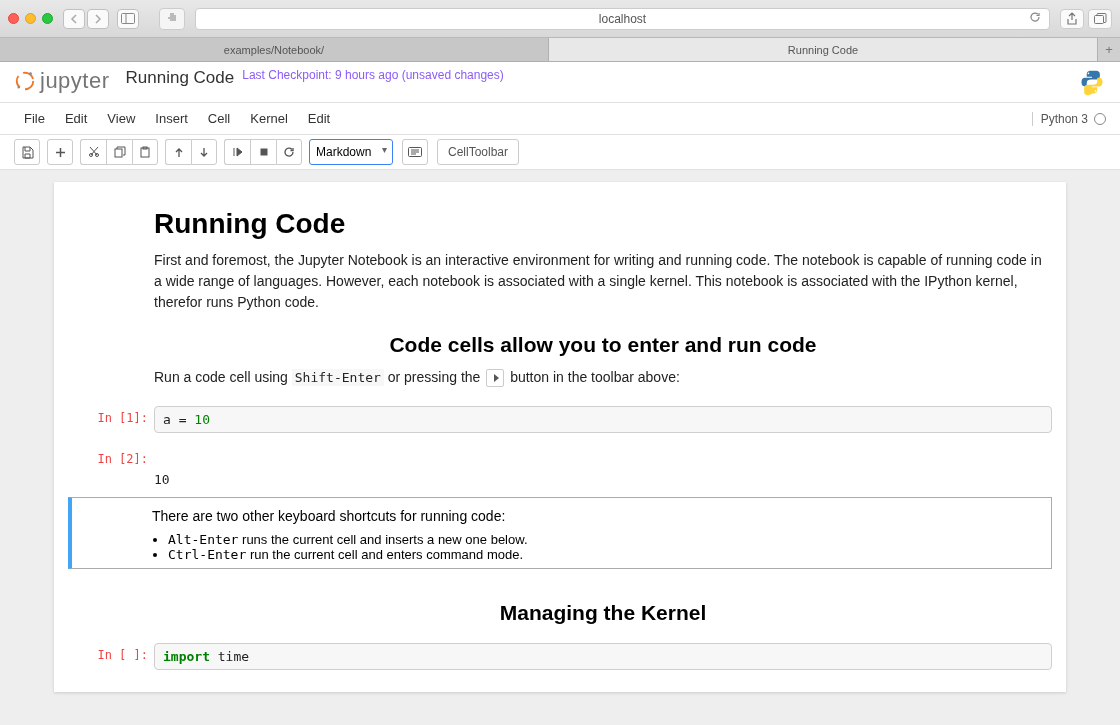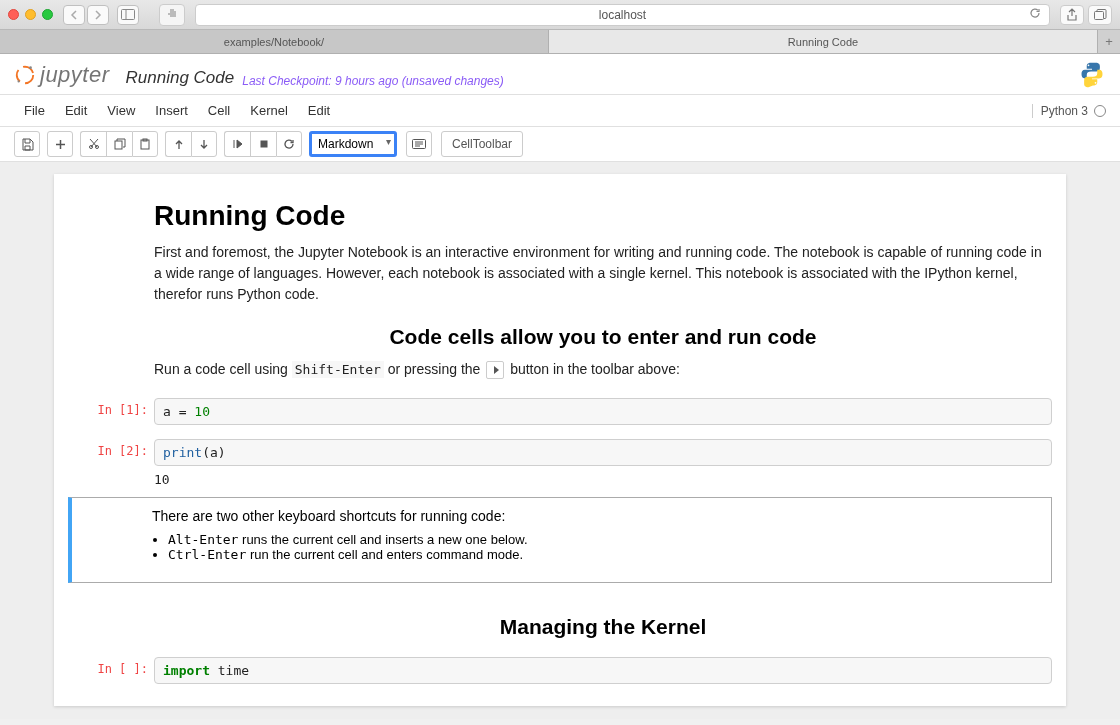--- a/index.html
+++ b/index.html
@@ -1,19 +1,19 @@
 <!DOCTYPE html>
 <html><head>
 <meta charset="utf-8">
 <style>
 * { box-sizing: border-box; margin: 0; padding: 0; }
 body { font-family: -apple-system, BlinkMacSystemFont, "Helvetica Neue", Arial, sans-serif; font-size: 13px; background: #f0f0f0; width: 1120px; height: 725px; overflow: hidden; }
 
 
-.browser-chrome { height: 30px; background: linear-gradient(#e8e8e8,#d8d8d8); display: flex; align-items: center; padding: 2px 8px; border-bottom: 1px solid #b8b8b8; }
+.browser-chrome { height: 38px; background: linear-gradient(#e8e8e8,#d8d8d8); display: flex; align-items: center; padding: 2px 8px; border-bottom: 1px solid #b8b8b8; }
 .traffic-lights { display: flex; gap: 6px; margin-right: 10px; }
 .tl { width: 11px; height: 11px; border-radius: 50%; }
 .tl.red { background: #ff5f57; border: 0.5px solid #e1483f; }
 .tl.yellow { background: #ffbd2e; border: 0.5px solid #e0a024; }
 .tl.green { background: #28c940; border: 0.5px solid #1fa533; }
 .nav-btn { width: 22px; height: 20px; border: 1px solid #c0c0c0; background:#fafafa; border-radius: 4px; display:flex; align-items:center; justify-content:center; color:#999; margin-right:2px; }
 .sidebar-btn { margin-left: 6px; margin-right: 10px; }
 .url-bar { flex:1; height: 22px; background:#fff; border:1px solid #ccc; border-radius: 4px; display:flex; align-items:center; padding: 0 8px; margin-left: 10px; position:relative; }
 .url-text { position:absolute; left:50%; transform:translateX(-50%); color:#555; font-size:12px; }
 .reload-icon { margin-left:auto; color:#888; }
@@ -21,42 +21,42 @@
 .right-btns { display:flex; gap:4px; margin-left:10px; }
 .right-btn { width:24px; height:20px; border:1px solid #ccc; border-radius:4px; background:#fafafa; display:flex;align-items:center;justify-content:center; color:#777; }
 
 
 .tab-strip { height: 24px; background:#c7c7c7; display:flex; border-bottom:1px solid #b0b0b0; }
 .tab { flex:1; display:flex; align-items:center; justify-content:center; font-size:11px; color:#555; border-right:1px solid #b0b0b0; }
 .tab.active { background:#e8e8e8; }
 .tab-add { width:22px; display:flex;align-items:center;justify-content:center; color:#777; background:#d0d0d0; }
 
 
-.jp-header { background:#fff; padding: 6px 14px; display:flex; align-items:flex-end; border-bottom:1px solid #e0e0e0;font-style:italic; }
+.jp-header { background:#fff; padding: 6px 14px; display:flex; align-items:flex-start; border-bottom:1px solid #e0e0e0; }
 .jp-logo { display:flex; align-items:center; gap:4px; margin-right:16px; }
 .jp-logo-text { font-size:22px; color:#757575; font-weight:400; letter-spacing:0.5px; }
 .jp-logo-icon { width:22px; height:22px; color:#f37626; }
 .nb-name { font-size:17px; color:#333; }
 .checkpoint { font-size:12px; color:#8b5cf6; margin-left:8px; }
 .python-logo { margin-left:auto; width:28px; height:28px; }
 
 
 .menu-bar { background:#fff; display:flex; align-items:center; padding: 0 14px; height:32px; border-bottom:1px solid #e0e0e0; }
 .menu-item { padding: 6px 10px; font-size:13px; color:#333; cursor:pointer; }
 .kernel-ind { margin-left:auto; display:flex; align-items:center; gap:6px; font-size:12px; color:#555; border-left:1px solid #ccc; padding-left:8px; }
 .kernel-circle { width:12px; height:12px; border:1px solid #888; border-radius:50%; }
 
 
 .toolbar { background:#fff; display:flex; align-items:center; padding: 4px 14px; gap:3px; border-bottom:1px solid #e0e0e0; }
 .tb-btn { width:26px; height:26px; border:1px solid #ccc; border-radius:3px; background:#fff; display:flex;align-items:center;justify-content:center; color:#555; font-size:12px; }
 .tb-group { display:flex; gap:0; }
 .tb-group .tb-btn { border-radius:0; border-right:none; }
 .tb-group .tb-btn:first-child { border-top-left-radius:3px; border-bottom-left-radius:3px; }
 .tb-group .tb-btn:last-child { border-top-right-radius:3px; border-bottom-right-radius:3px; border-right:1px solid #ccc; }
-.tb-select { height:26px; border:3px solid #3b82f6; border-radius:3px; font-size:12px; padding:0 20px 0 6px; background:#fff; appearance:none; position:relative; }
+.tb-select { height:26px; border:1px solid #3b82f6; border-radius:3px; font-size:12px; padding:0 20px 0 6px; background:#fff; appearance:none; position:relative; }
 .select-wrap { position:relative; }
 .select-wrap::after { content:"▾"; position:absolute; right:6px; top:5px; font-size:10px; color:#666; pointer-events:none; }
 .celltoolbar-btn { height:26px; border:1px solid #ccc; border-radius:3px; background:#fff; padding:0 10px; font-size:12px; color:#555; margin-left:6px; }
 
 
 .nb-area { background:#eee; height: calc(725px - 30px - 24px - 46px - 32px - 36px); overflow-y:auto; padding: 12px 0; }
 .nb-paper { background:#fff; width: 1012px; margin:0 auto; box-shadow: 0 1px 3px rgba(0,0,0,0.15); padding-bottom:20px; }
 
 .text-cell { padding: 6px 14px 6px 100px; }
 .text-cell h1 { font-size: 28px; font-weight:700; margin: 20px 0 10px; }
@@ -69,21 +69,21 @@
 .code-cell { display:flex; padding: 2px 14px; }
 .prompt { width: 86px; text-align:right; font-family: Menlo, monospace; font-size:12px; padding: 5px 6px 0 0; }
 .prompt-in { color:#ef4444; }
 .code-input { flex:1; border:1px solid #cfcfcf; background:#f7f7f7; border-radius:4px; padding:5px 8px; font-family: Menlo, monospace; font-size:13px; color:#222; }
 .output { padding-left: 100px; font-family: Menlo, monospace; font-size:13px; color:#222; padding-top:4px; padding-bottom:4px; }
 
 .kw { color:#008000; font-weight:bold; }
 .num { color:#008000; }
 .builtin { color:#2060a0; }
 
-.md-selected { border:1px solid #ababab; border-left:4px solid #42A5F5; margin:6px 14px; padding:10px 14px 20px 80px; }
+.md-selected { border:1px solid #ababab; border-left:4px solid #42A5F5; margin:6px 14px; padding:10px 14px 6px 80px; }
 .md-selected ul { margin-left: 16px; }
 .md-selected p { font-size:14px; margin-bottom:8px; }
 </style>
 </head>
 <body>
 
 <div class="browser-chrome">
   <div class="traffic-lights">
     <div class="tl red"></div>
     <div class="tl yellow"></div>
@@ -269,21 +269,20 @@
       </p>
     </div>
 
     <div class="code-cell">
       <div class="prompt prompt-in">In [1]:</div>
       <div class="code-input"><span>a = </span><span class="num">10</span></div>
     </div>
 
     <div class="code-cell" style="margin-top:10px;">
       <div class="prompt prompt-in">In [2]:</div>
-      <div class="code-input"><span class="builtin">print</span>(a)</div>
     </div>
     <div class="output">10</div>
 
     <div class="md-selected">
       <p>There are two other keyboard shortcuts for running code:</p>
       <ul>
         <li><code>Alt-Enter</code><span> runs the current cell and inserts a new one below.</span></li>
         <li><code>Ctrl-Enter</code><span> run the current cell and enters command mode.</span></li>
       </ul>
     </div>

